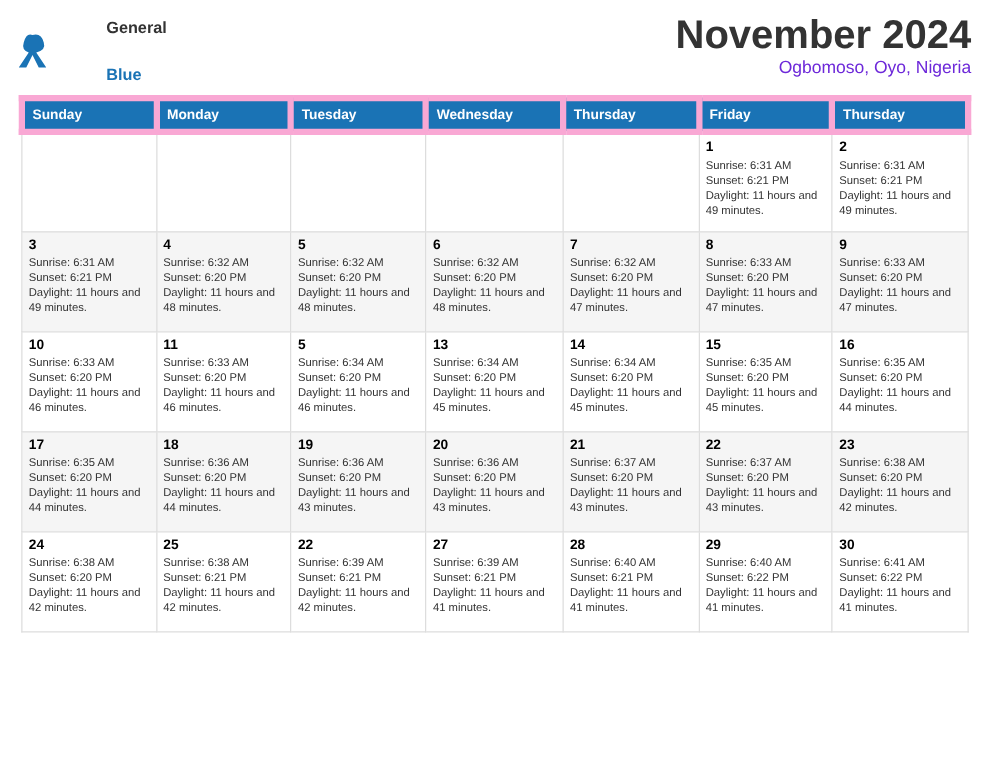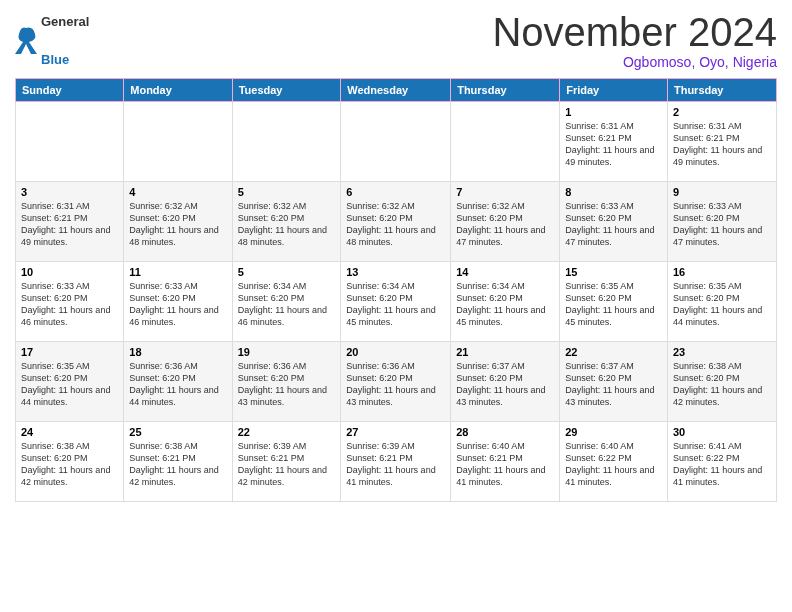--- a/index.html
+++ b/index.html
@@ -22,42 +22,42 @@
     }
     .logo {
       display: flex;
       align-items: center;
       margin-top: 5px;
     }
     .title-block {
       text-align: right;
     }
     .month-title {
-      font-size: 40px;
-      font-weight: normal;
+      font-size: 32px;
+      font-weight: bold;
       color: #333;
       line-height: 1.1;
     }
     .location {
       font-size: 14px;
       color: #6d28d9;
     }
     .calendar {
       width: 100%;
       border-collapse: collapse;
       font-size: 9.5px;
     }
     .calendar th {
       background-color: #1a73b5;
       color: #fff;
       text-align: left;
       padding: 5px 6px;
       font-size: 11px;
       font-weight: bold;
-      border: 1px solid #f9a8d4;
+      border: 5px solid #f9a8d4;
     }
     .calendar td {
       border: 1px solid #ddd;
       vertical-align: top;
       padding: 4px 5px;
       width: 113px;
       height: 80px;
       background: #fff;
     }
     .calendar tr:nth-child(even) td {
@@ -77,21 +77,21 @@
     .empty {
       background: #fff !important;
     }
   </style>
 </head>
 <body>
 
 <div class="container">
   <div class="header">
     <div class="logo">
-    <div style="display:flex;align-items:center;">
+    <div style="display:flex;align-items:center;gap:44px;">
       <svg width="22" height="30" viewBox="0 0 22 30">
         <path d="M11 2 Q18 0 20 8 Q22 14 14 16 L22 28 L16 28 L11 18 L6 28 L0 28 L8 16 Q2 14 4 8 Q6 0 11 2Z" fill="#1a73b5"></path>
       </svg>
       <div style="margin-left:4px;">
         <div style="font-size:13px;font-weight:bold;color:#333;line-height:1.1;">General</div>
         <div style="font-size:13px;font-weight:bold;color:#1a73b5;line-height:1.1;margin-top:24px;">Blue</div>
       </div>
     </div>
   </div>
     <div class="title-block">

